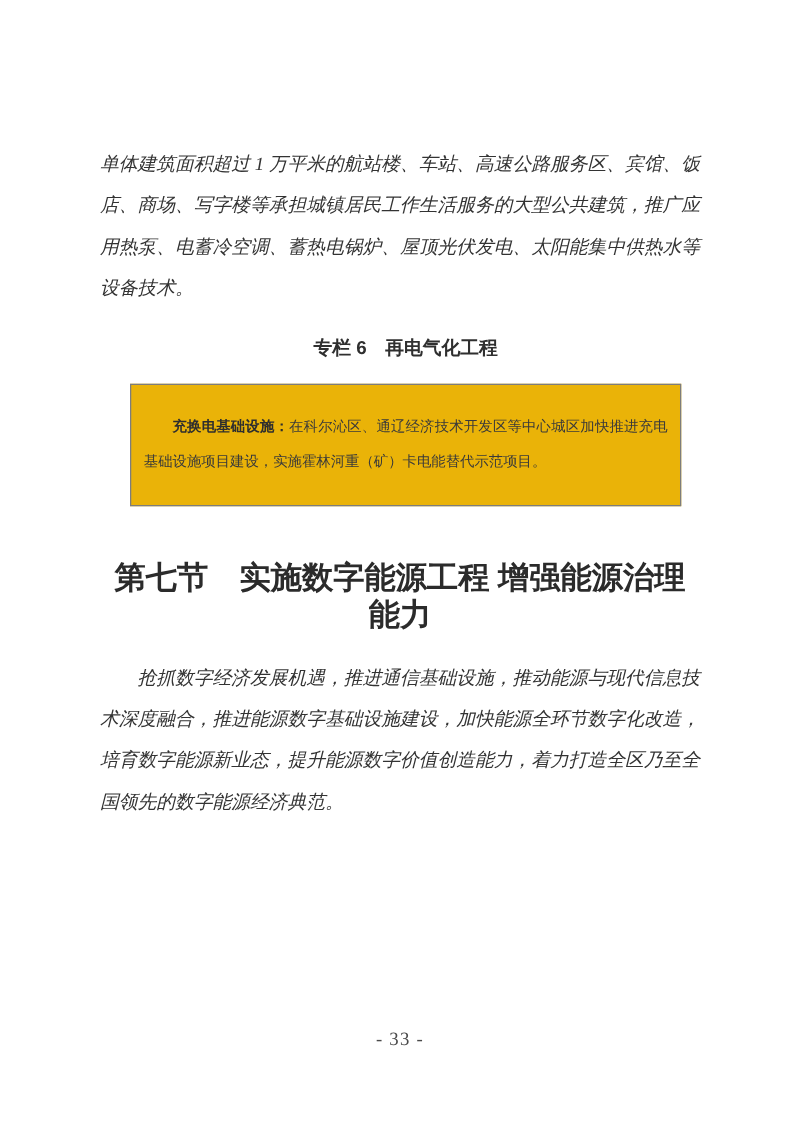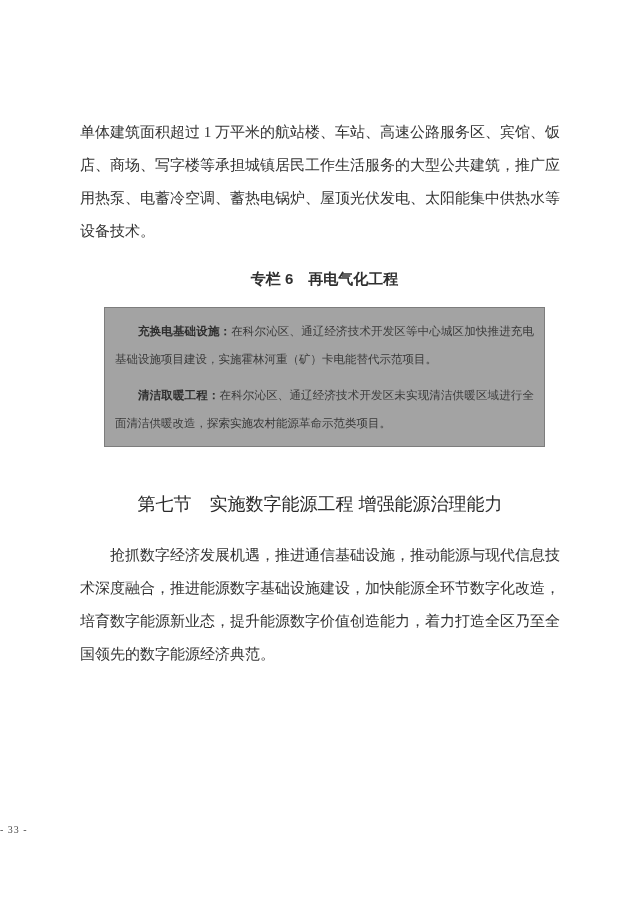--- a/index.html
+++ b/index.html
@@ -10,80 +10,81 @@
   }
   .content {
     position: absolute; left: 80px; top: 116px; width: 480px;
   }
   p.body-text {
     margin: 0;
     font-size: 15px;
     line-height: 33px;
     text-align: justify;
     color: #333333;
+    font-style: italic;
   }
   p.body-text.indented { text-indent: 2em; }
   .box-title {
     margin: 20px 0 16px 24px;
     width: 441px;
     text-align: center;
     font-family: "Liberation Sans", "DejaVu Sans", sans-serif;
     font-weight: bold;
     font-size: 15px;
     line-height: 22px;
     color: #2f2f2f;
   }
   .callout-box {
     margin: 17px 0 0 24px;
     width: 441px;
     box-sizing: border-box;
     border: 1px solid #7d7d7d;
-    padding: 9px 10px;
-    background: #a3a3a3;
+    padding: 20px 10px;
+    background: #eab308;
   }
   .callout-box p.box-item {
     margin: 0;
     font-size: 11.5px;
     line-height: 28px;
     text-align: justify;
     text-indent: 2em;
     color: #3a3a3a;
   }
   .callout-box p.box-item + p.box-item { margin-top: 8px; }
   .callout-box .item-label { font-weight: bold; color: #2e2e2e; }
   .section-heading {
     margin: 42px 0 0 0;
     text-align: center;
     font-family: "Liberation Sans", "DejaVu Sans", sans-serif;
-    font-weight: normal;
-    font-size: 18px;
+    font-weight: bold;
+    font-size: 25px;
     line-height: 30px;
     color: #2b2b2b;
   }
   .para-2 { margin-top: 20px !important; }
   .para-3 { margin-top: 8px !important; }
   .page-number {
     position: absolute; left: 0; top: 824px; width: 640px;
-    font-size: 10px;
+    text-align: center;
+    font-size: 15px;
     letter-spacing: 1px;
     color: #4a4a4a;
   }
 </style>
 </head>
 <body>
 
 <div class="content">
 
   <p class="body-text">单体建筑面积超过 1 万平米的航站楼、车站、高速公路服务区、宾馆、饭店、商场、写字楼等承担城镇居民工作生活服务的大型公共建筑，推广应用热泵、电蓄冷空调、蓄热电锅炉、屋顶光伏发电、太阳能集中供热水等设备技术。</p>
 
   <div class="box-title">专栏 6　再电气化工程</div>
 
   <div class="callout-box">
     <p class="box-item"><span class="item-label">充换电基础设施：</span><span>在科尔沁区、通辽经济技术开发区等中心城区加快推进充电基础设施项目建设，实施霍林河重（矿）卡电能替代示范项目。</span></p>
-    <p class="box-item"><span class="item-label">清洁取暖工程：</span><span>在科尔沁区、通辽经济技术开发区未实现清洁供暖区域进行全面清洁供暖改造，探索实施农村能源革命示范类项目。</span></p>
   </div>
 
   <h2 class="section-heading">第七节　实施数字能源工程 增强能源治理能力</h2>
 
   <p class="body-text indented para-2">抢抓数字经济发展机遇，推进通信基础设施，推动能源与现代信息技术深度融合，推进能源数字基础设施建设，加快能源全环节数字化改造，培育数字能源新业态，提升能源数字价值创造能力，着力打造全区乃至全国领先的数字能源经济典范。</p>
 
 
 </div>
 
 <div class="page-number">- 33 -</div>

